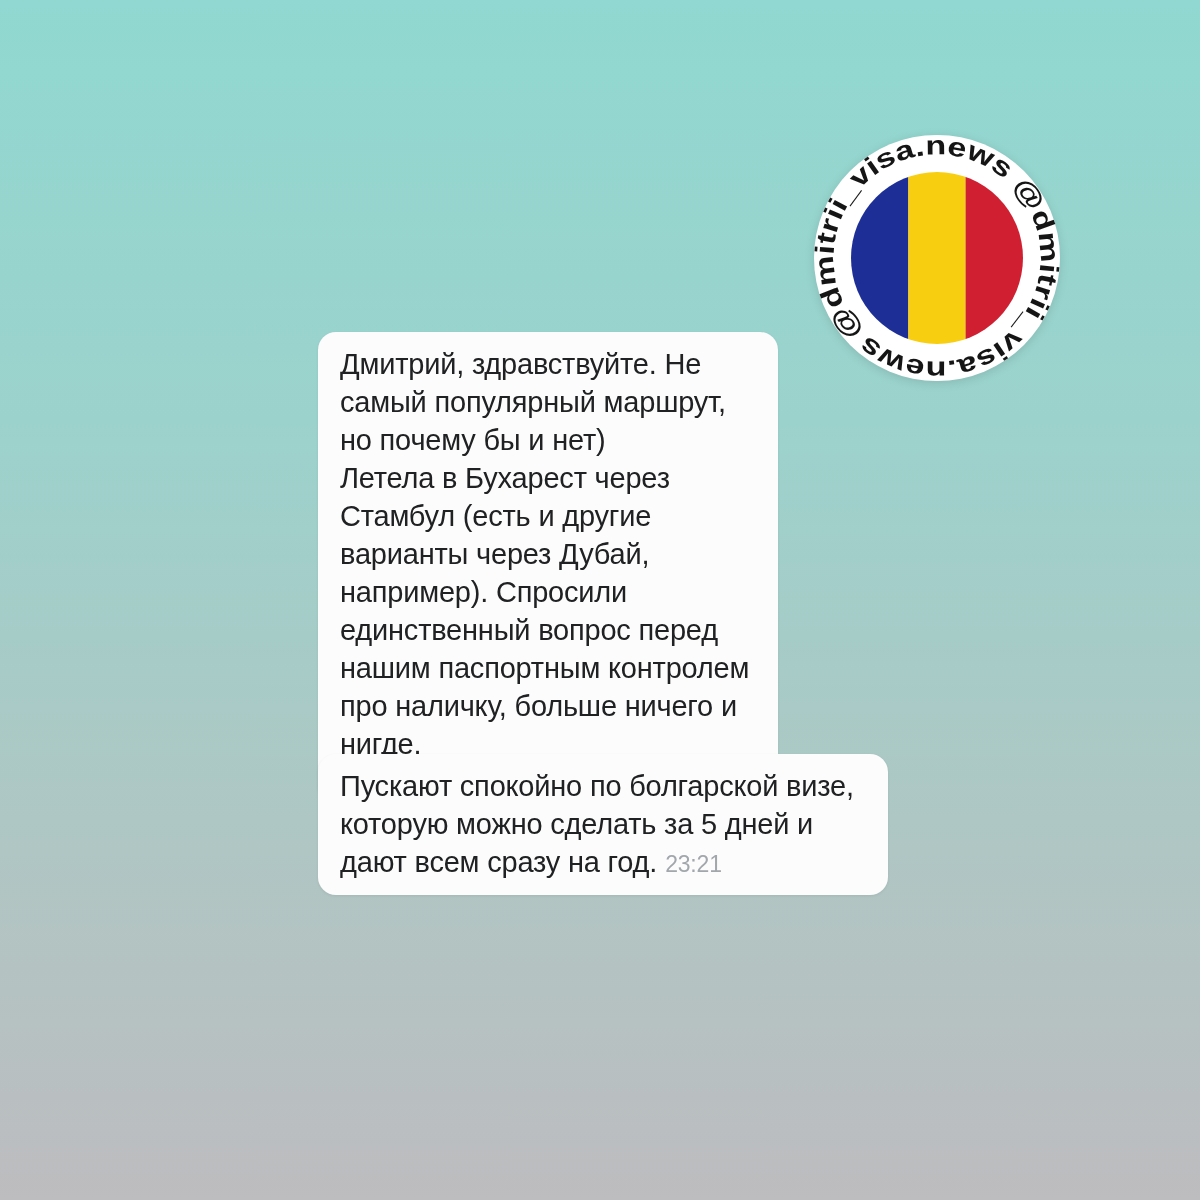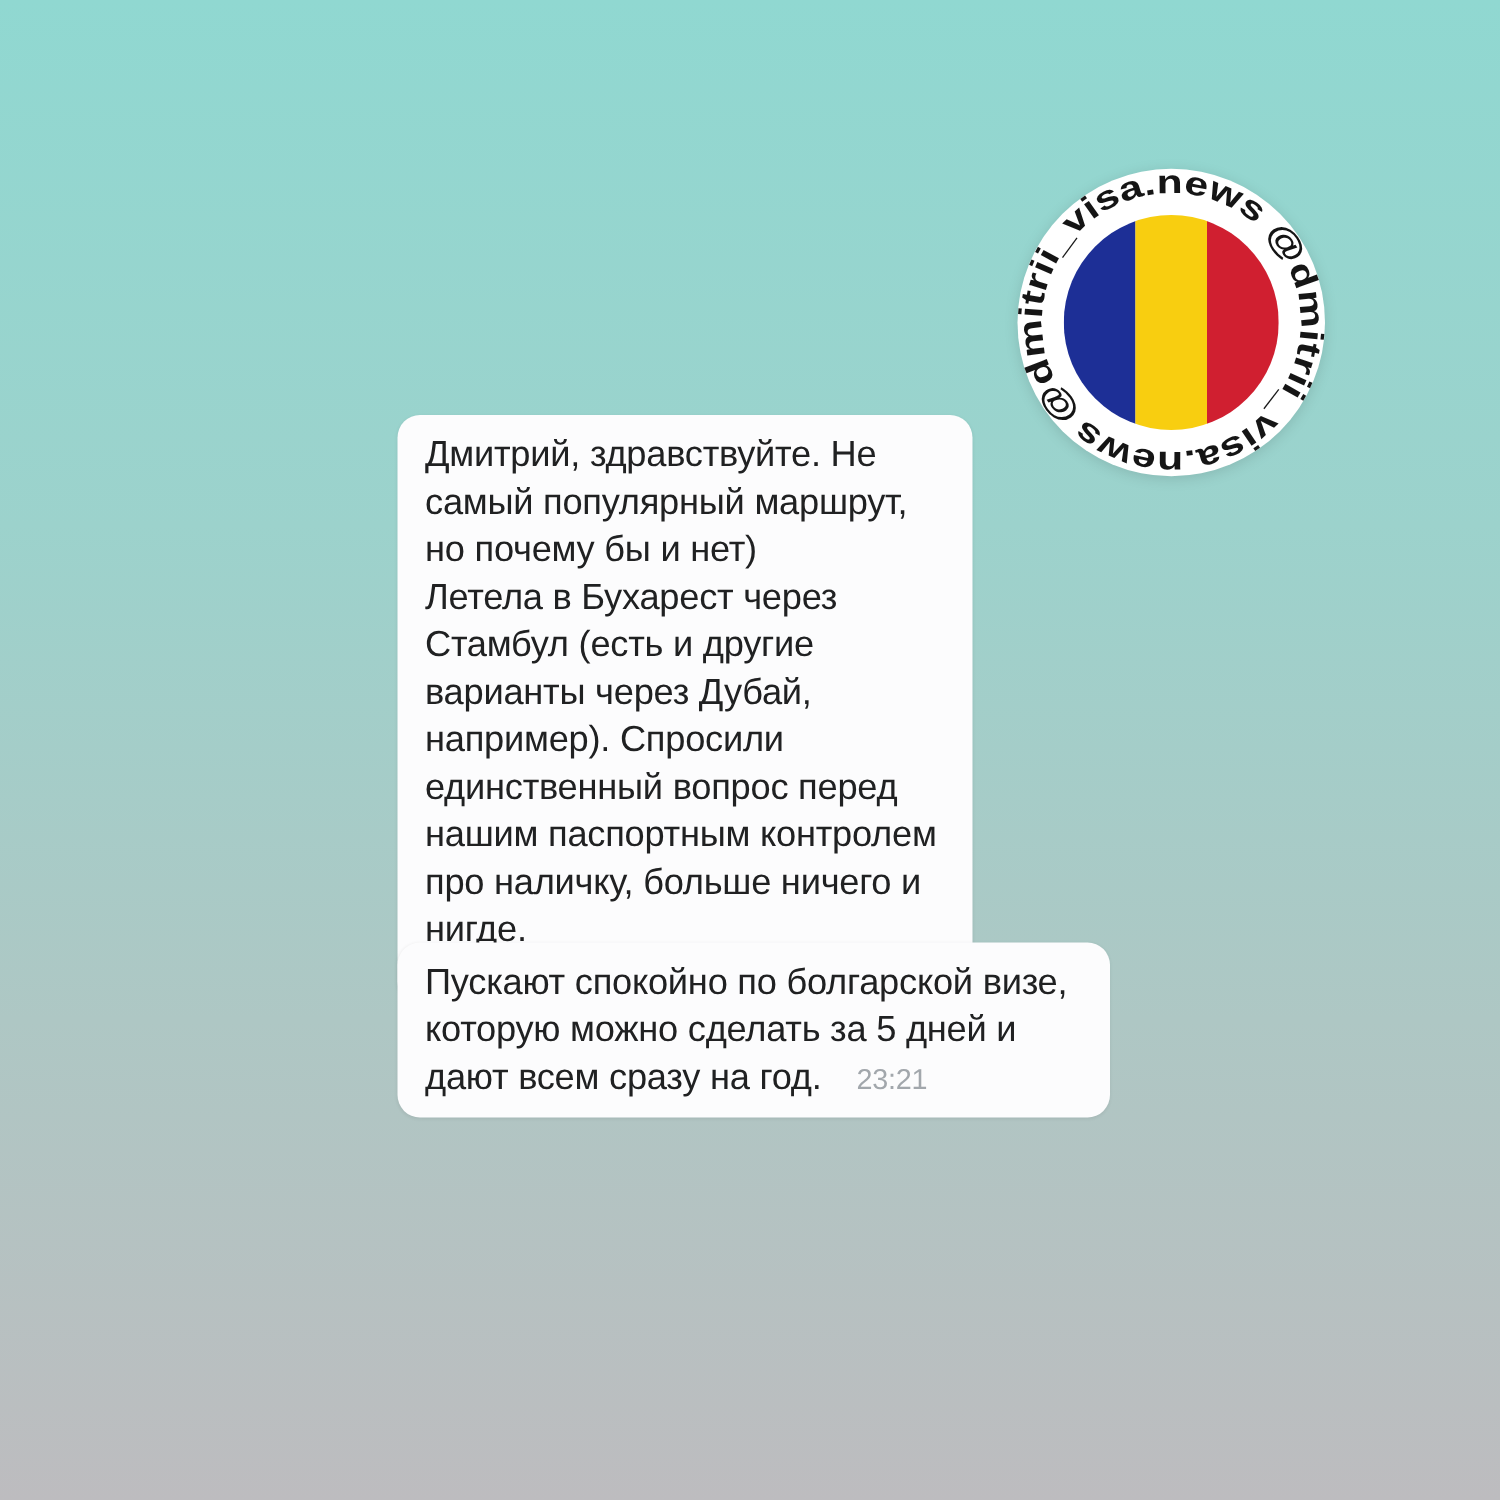--- a/index.html
+++ b/index.html
@@ -31,21 +31,21 @@
   .time-row{
     text-align:right;
     font-size:23px;
     line-height:26px;
     color:#a2a7ac;
     margin-top:2px;
   }
   .time-inline{
     font-size:23px;
     color:#a2a7ac;
-    margin-left:28px;
+    margin-left:8px;
     white-space:nowrap;
   }
   .badge{
     position:absolute;
     left:812px;top:133px;
     width:250px;height:250px;
     filter:drop-shadow(0 2px 5px rgba(0,0,0,0.12));
   }
   .badge svg{display:block;}
 </style>

